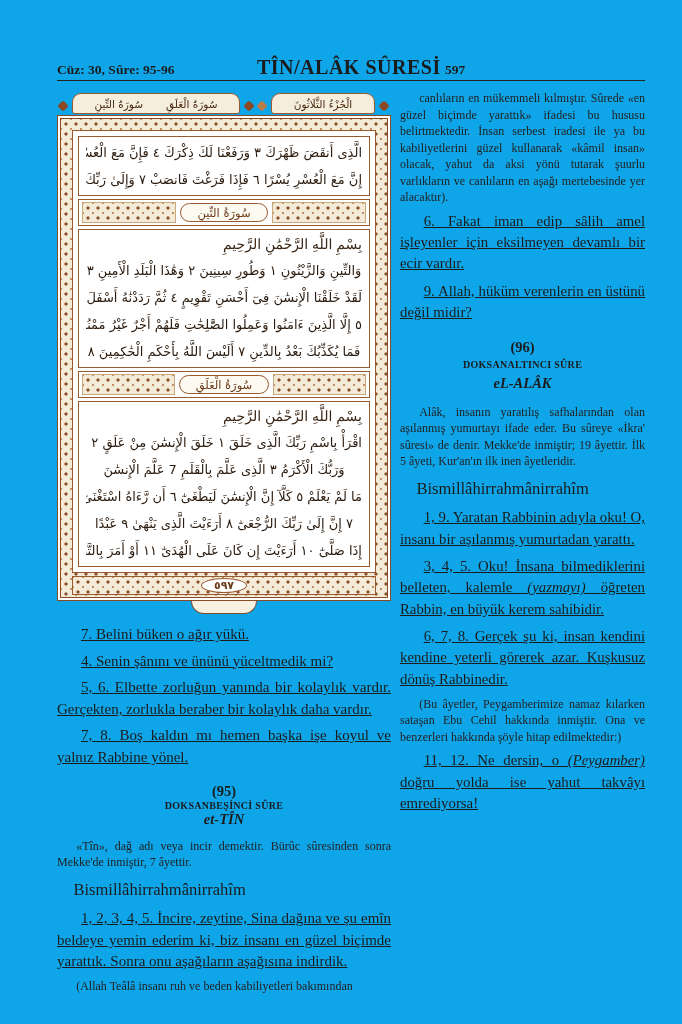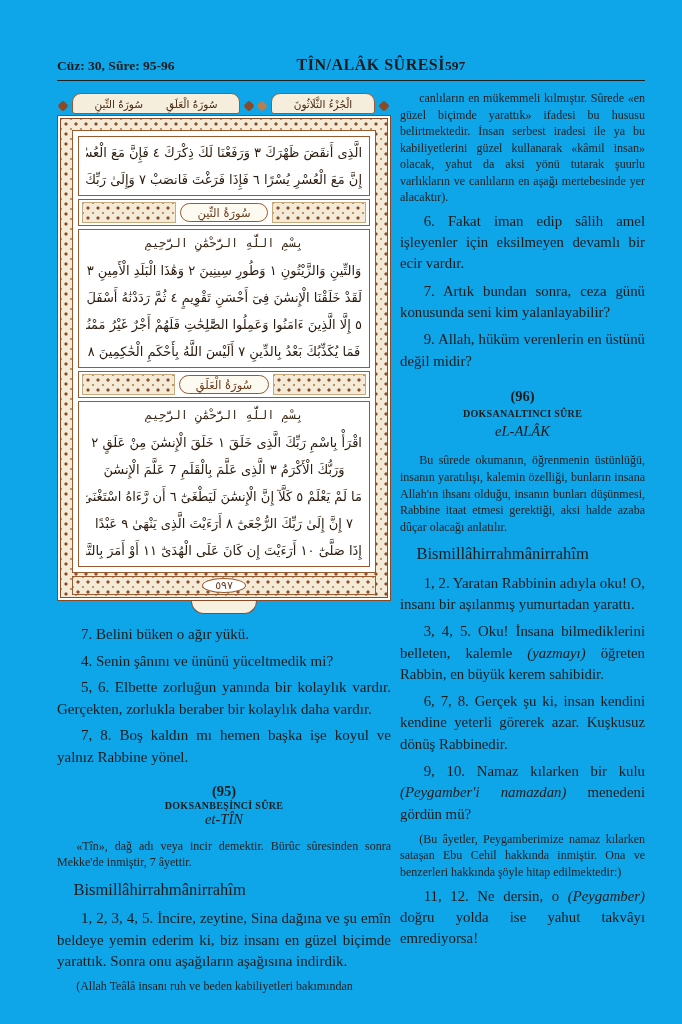--- a/index.html
+++ b/index.html
@@ -12,21 +12,21 @@
     color:#1b1b1b;
     overflow:hidden;
   }
   
   .hdr {
     position:absolute; top:56px; left:57px; right:37px;
     display:flex; align-items:baseline;
     font-weight:bold; font-size:13.5px;
   }
   .hdr-left  { width:200px; }
-  .hdr-center{ flex:1; text-align:right; font-size:16px; letter-spacing:.5px; }
+  .hdr-center{ flex:1; text-align:left; font-size:20px; letter-spacing:.5px; }
   .hdr-right { width:200px; text-align:left; }
   .hdr-rule {
     position:absolute; top:80px; left:57px; right:37px;
     border:none; border-top:1.6px solid #222;
   }
   
   .cols {
     position:absolute; top:90px; left:57px; right:37px; bottom:20px;
     display:flex; gap:9px; align-items:flex-start;
   }
@@ -68,63 +68,63 @@
     border:1px solid #9a5a30; background:#fff;
     margin:2px 0; padding:2px 7px;
   }
   .ayah-line {
     direction:rtl; text-align:center;
     font-family:"DejaVu Sans", sans-serif;
     font-size:13px; line-height:27px; color:#2b1b0e;
     white-space:nowrap; overflow:hidden;
   }
   .bismillah-ar {
-    direction:rtl; text-align:center;
-    font-family:Liberation Mono, monospace;
-    font-size:12px; line-height:25px; color:#3a2614;
+    direction:rtl; text-align:right;
+    font-family:Liberation Sans, sans-serif;
+    font-size:14px; line-height:25px; color:#3a2614;
   }
   .sura-band {
     display:flex; align-items:center; gap:4px;
     border:1px solid #9a5a30; height:27px; padding:2px 3px; margin:3px 0;
   }
   .band-orn { flex:1; align-self:stretch; border:1px solid #c9a87c; }
   .band-label {
     border:1px solid #9a5a30; background:#fdfaf2; border-radius:10px;
     padding:0 16px; height:19px; line-height:18px; direction:rtl;
     font-family:"DejaVu Sans", sans-serif; font-size:11.5px; color:#6b3b1a;
     white-space:nowrap;
   }
   .bottom-band {
     margin-top:3px; height:19px; border:1px solid #9a5a30;
     display:flex; align-items:center; justify-content:center;
   }
   .page-num-ar {
     background:#fff; border:1px solid #9a5a30; border-radius:50%;
     padding:0 12px; height:15px; line-height:14px;
-    font-family:"DejaVu Sans", sans-serif; font-size:11px; font-weight:normal; color:#6b3b1a;
+    font-family:"DejaVu Sans", sans-serif; font-size:11px; font-weight:bold; color:#6b3b1a;
   }
   .hang-tab {
     width:66px; height:13px; margin:0 auto;
     background:#f7f1e2; border:1px solid #8a4a26; border-top:none;
     border-radius:0 0 33px 33px;
   }
   
   .verse {
     font-size:15px; line-height:1.44; text-align:justify;
-    text-indent:1.6em; margin-bottom:5px;
+    text-indent:1.6em; margin-bottom:5px;text-decoration:underline;
   }
   .col-right .verse { font-size:14.8px; margin-bottom:6px; }
   .smalltxt {
     font-size:12px; line-height:1.38; text-align:justify;
     text-indent:1.6em; margin-bottom:5px; color:#222;
   }
   .sura-head { text-align:center; margin:14px 0 10px; }
   .sura-head .num   { font-weight:bold; font-size:14.5px; }
   .sura-head .title { font-weight:bold; font-size:10px; letter-spacing:.3px; }
-  .sura-head .sub   { font-weight:normal; font-style:italic; font-size:14.5px; }
+  .sura-head .sub   { font-weight:bold; font-style:italic; font-size:14.5px; }
   .bismillah-tr {
     font-size:16.5px; line-height:1.3; text-indent:1em; margin:8px 0 8px;
   }
   .ital { font-style:italic; }
 </style>
 </head>
 <body>
 
 <div class="page">
 
@@ -218,40 +218,38 @@
       <p class="bismillah-tr">Bismillâhirrahmânirrahîm</p>
       <p class="verse">1, 2, 3, 4, 5. İncire, zeytine, Sina dağına ve şu emîn beldeye yemin ederim ki, biz insanı en güzel biçimde yarattık. Sonra onu aşağıların aşağısına indirdik.</p>
       <p class="smalltxt">(Allah Teâlâ insanı ruh ve beden kabiliyetleri bakımından</p>
     </div>
 
     <div class="col-right">
 
       <p class="smalltxt">canlıların en mükemmeli kılmıştır. Sûrede «en güzel biçimde yarattık» ifadesi bu hususu belirtmektedir. İnsan serbest iradesi ile ya bu kabiliyetlerini güzel kullanarak «kâmil insan» olacak, yahut da aksi yönü tutarak şuurlu varlıkların ve canlıların en aşağı mertebesinde yer alacaktır).</p>
 
       <p class="verse">6. Fakat iman edip sâlih amel işleyenler için eksilmeyen devamlı bir ecir vardır.</p>
-      <p class="verse">7. Artık bundan sonra, ceza günü konusunda seni kim yalanlayabilir?</p>
       <p class="verse">9. Allah, hüküm verenlerin en üstünü değil midir?</p>
 
       <div class="sura-head">
         <div class="num">(96)</div>
         <div class="title">DOKSANALTINCI SÛRE</div>
         <div class="sub">eL-ALÂK</div>
       </div>
 
-      <p class="smalltxt">Bu sûrede okumanın, öğrenmenin üstünlüğü, insanın yaratılışı, kalemin özelliği, bunların insana Allah'ın ihsanı olduğu, insanın bunları düşünmesi, Rabbine itaat etmesi gerektiği, aksi halde azaba dûçar olacağı anlatılır.</p>
+      <p class="smalltxt">Alâk, insanın yaratılış safhalarından olan aşılanmış yumurtayı ifade eder. Bu sûreye «İkra' sûresi» de denir. Mekke'de inmiştir; 19 âyettir. İlk 5 âyeti, Kur'an'ın ilk inen âyetleridir.</p>
 
       <p class="bismillah-tr">Bismillâhirrahmânirrahîm</p>
 
-      <p class="verse">1, 2. Yaratan Rabbinin adıyla oku! O, insanı bir aşılanmış yumurtadan yarattı.</p>
+      <p class="verse">1, 9. Yaratan Rabbinin adıyla oku! O, insanı bir aşılanmış yumurtadan yarattı.</p>
 
       <p class="verse"><span>3, 4, 5. Oku! İnsana bilmediklerini belleten, kalemle </span><span class="ital">(yazmayı)</span><span> öğreten Rabbin, en büyük kerem sahibidir.</span></p>
 
       <p class="verse">6, 7, 8. Gerçek şu ki, insan kendini kendine yeterli görerek azar. Kuşkusuz dönüş Rabbinedir.</p>
 
-      <p class="verse"><span>9, 10. Namaz kılarken bir kulu </span><span class="ital">(Peygamber'i namazdan)</span><span> menedeni gördün mü?</span></p>
 
       <p class="smalltxt">(Bu âyetler, Peygamberimize namaz kılarken sataşan Ebu Cehil hakkında inmiştir. Ona ve benzerleri hakkında şöyle hitap edilmektedir:)</p>
 
       <p class="verse"><span>11, 12. Ne dersin, o </span><span class="ital">(Peygamber)</span><span> doğru yolda ise yahut takvâyı emrediyorsa!</span></p>
 
     </div>
   </div>
 </div>
 
 </body></html>

